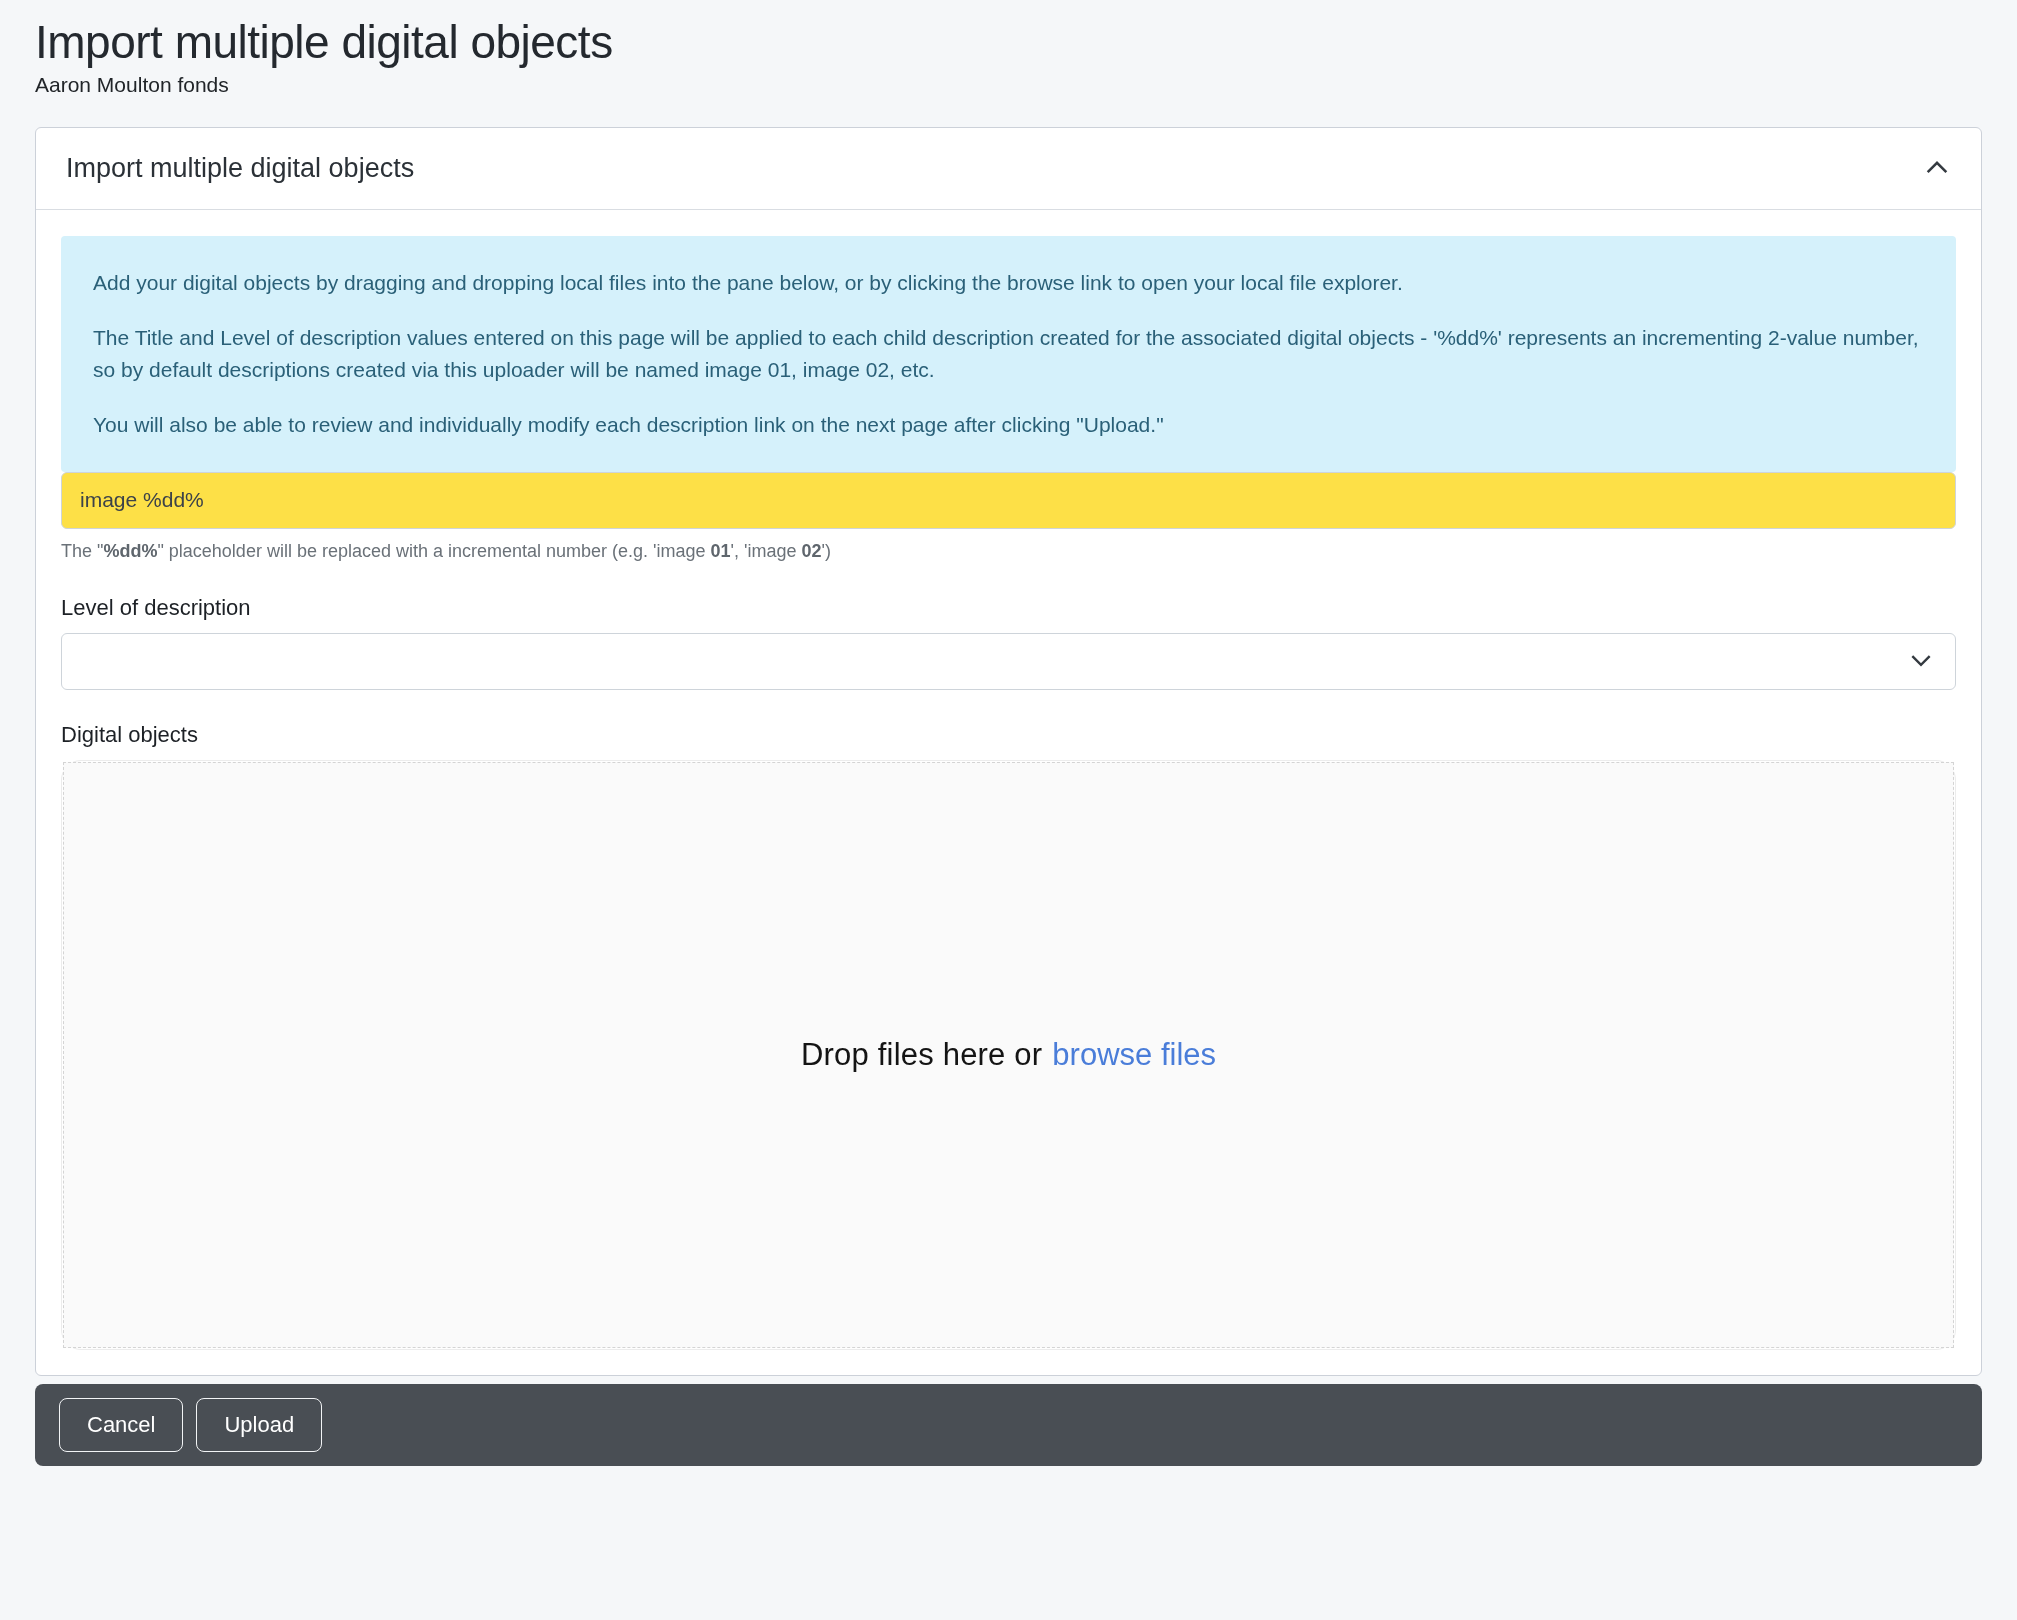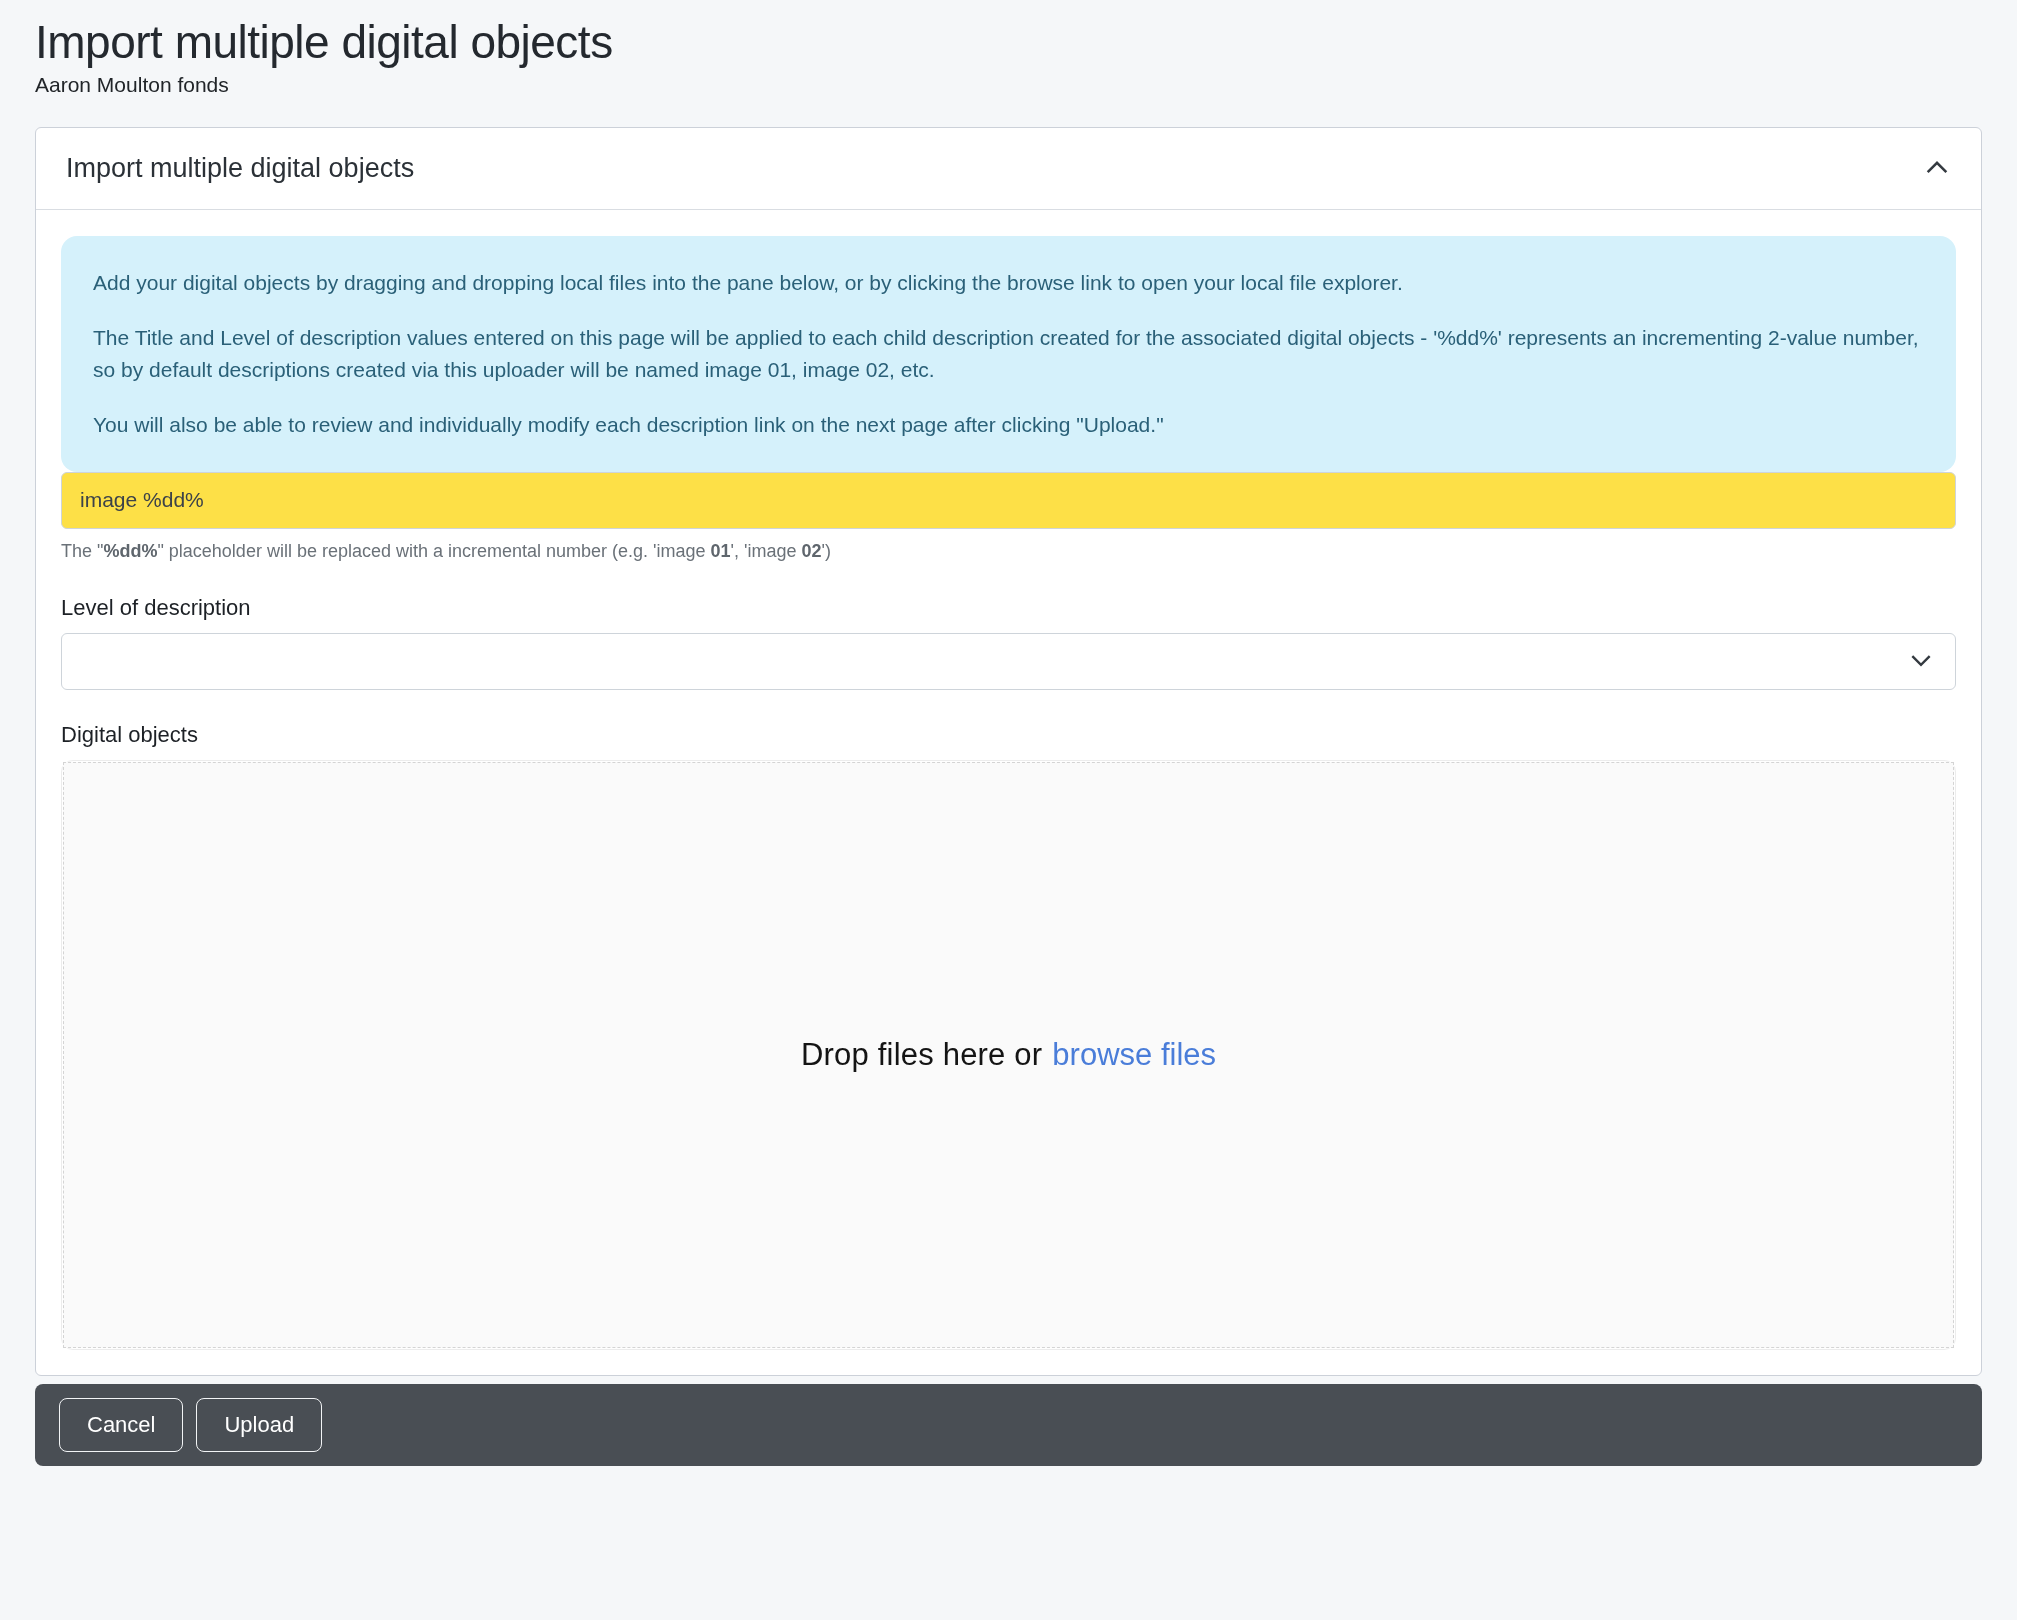--- a/index.html
+++ b/index.html
@@ -44,21 +44,21 @@
     color: #2b3137;
     cursor: pointer;
   }
   .chevron svg { display: block; }
   .panel-body { padding: 26px 25px 25px 25px; }
 
   
   .alert-info {
     background: #d5f1fb;
     color: #2a6078;
-    border-radius: 16px;
+    border-radius: 4px;
     padding: 31px 32px;
     font-size: 21px;
     line-height: 1.5;
   }
   .alert-info p { margin: 0 0 24px 0; }
   .alert-info p:last-child { margin-bottom: 0; }
 
   
   .field-label {
     display: block;
@@ -105,21 +105,21 @@
     right: 22px;
     top: 50%;
     transform: translateY(-50%);
     pointer-events: none;
   }
 
   
   .dropzone {
     margin-top: 12px;
     border: 1px solid #ececec;
-    border-radius: 12px;
+    border-radius: 20px;
     background: #ffffff;
     padding: 1px;
     height: 590px;
   }
   .dropzone-inner {
     height: 100%;
     border: 1px dashed #d4d4d4;
     background: #fafafa;
     display: flex;
     align-items: center;

